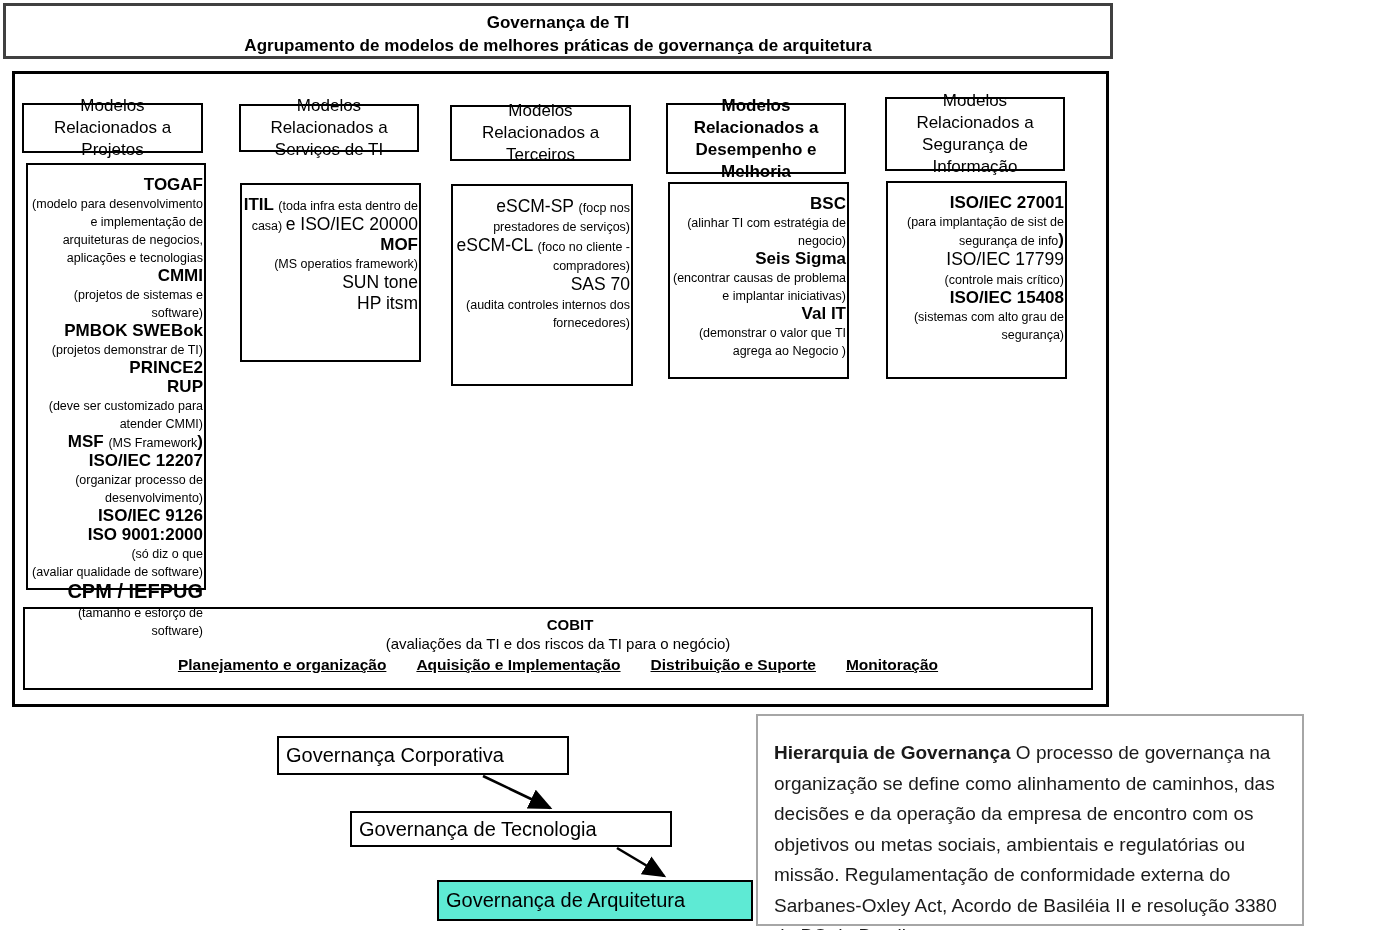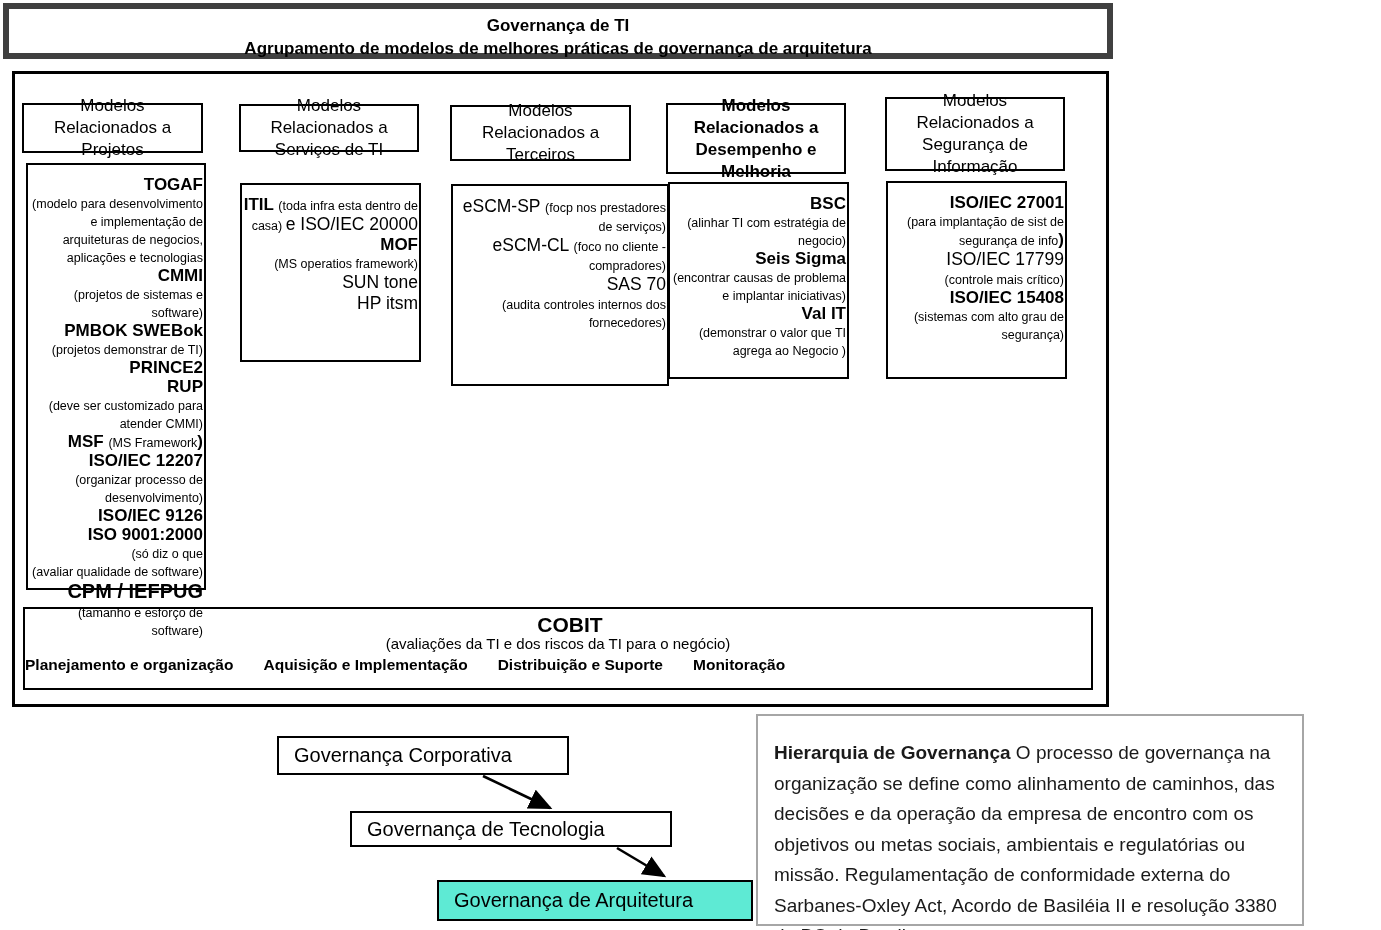--- a/index.html
+++ b/index.html
@@ -9,21 +9,21 @@
     background:#ffffff;
     font-family:"Liberation Sans", sans-serif;
     color:#000;
     overflow:hidden;
   }
   .abs{position:absolute;box-sizing:border-box;}
 
   
   .title-box{
     left:3px;top:3px;width:1110px;height:56px;
-    border:6px solid #404040;
+    border:3px solid #404040;
     text-align:center;
     padding-top:5px;
   }
   .title-box .tl{font-weight:bold;font-size:17px;line-height:23px;}
 
   
   .main-box{
     left:12px;top:71px;width:1097px;height:636px;
     border:3px solid #000;
   }
@@ -48,34 +48,34 @@
   .seg-bg{font-size:17.5px;line-height:21px;}
   .seg-sm{font-size:12.5px;line-height:16px;}
 
   
   .cobit-box{
     left:23px;top:607px;width:1070px;height:83px;
     border:2px solid #000;
     text-align:center;
     padding-top:6px;
   }
-  .cobit-title{font-weight:bold;font-size:21px;line-height:19px;margin-left:24px;}
+  .cobit-title{font-weight:bold;font-size:15px;line-height:19px;margin-left:24px;}
   .cobit-sub{font-size:15px;line-height:20px;}
   .cobit-procs{
-    display:flex;gap:30px;
-    font-weight:bold;font-size:15.5px;line-height:22px;
+    display:flex;justify-content:center;gap:30px;
+    font-weight:bold;font-size:15.5px;line-height:22px;text-decoration:underline;
   }
 
   
   .flow-box{
     border:2px solid #000;
     background:#fff;
     font-size:20px;
     display:flex;align-items:center;
-    padding-left:15px;
+    padding-left:7px;
   }
   .flow-a{left:277px;top:736px;width:292px;height:39px;}
   .flow-b{left:350px;top:811px;width:322px;height:36px;}
   .flow-c{left:437px;top:880px;width:316px;height:41px;}
 
   .flow-arrows{left:400px;top:760px;width:320px;height:130px;pointer-events:none;}
 
   
   .note-box{
     left:756px;top:714px;width:548px;height:212px;
@@ -124,21 +124,21 @@
       <div class="line"><span class="seg-xbb">CPM / IEFPUG</span></div>
       <div class="line"><span class="seg-sm">(tamanho e esforço de software)</span></div>
     </div>
   <div class="abs cnt" style="left:240px;top:183px;width:181px;height:179px;">
       <div class="line"><span class="seg-bb">ITIL </span><span class="seg-sm">(toda infra esta dentro de casa) </span><span class="seg-bg">e ISO/IEC 20000</span></div>
       <div class="line"><span class="seg-bb">MOF</span></div>
       <div class="line"><span class="seg-sm">(MS operatios framework)</span></div>
       <div class="line"><span class="seg-bg">SUN tone</span></div>
       <div class="line"><span class="seg-bg">HP itsm</span></div>
     </div>
-  <div class="abs cnt" style="left:451px;top:184px;width:218px;height:202px;">
+  <div class="abs cnt" style="left:451px;top:184px;width:182px;height:202px;">
       <div class="line"><span class="seg-bg">eSCM-SP </span><span class="seg-sm">(focp nos prestadores de serviços)</span></div>
       <div class="line"><span class="seg-bg">eSCM-CL </span><span class="seg-sm">(foco no cliente - compradores)</span></div>
       <div class="line"><span class="seg-bg">SAS 70</span></div>
       <div class="line"><span class="seg-sm">(audita controles internos dos fornecedores)</span></div>
     </div>
   <div class="abs cnt" style="left:668px;top:182px;width:181px;height:197px;">
       <div class="line"><span class="seg-bb">BSC</span></div>
       <div class="line"><span class="seg-sm">(alinhar TI com estratégia de negocio)</span></div>
       <div class="line"><span class="seg-bb">Seis Sigma</span></div>
       <div class="line"><span class="seg-sm">(encontrar causas de problema e implantar iniciativas)</span></div>

